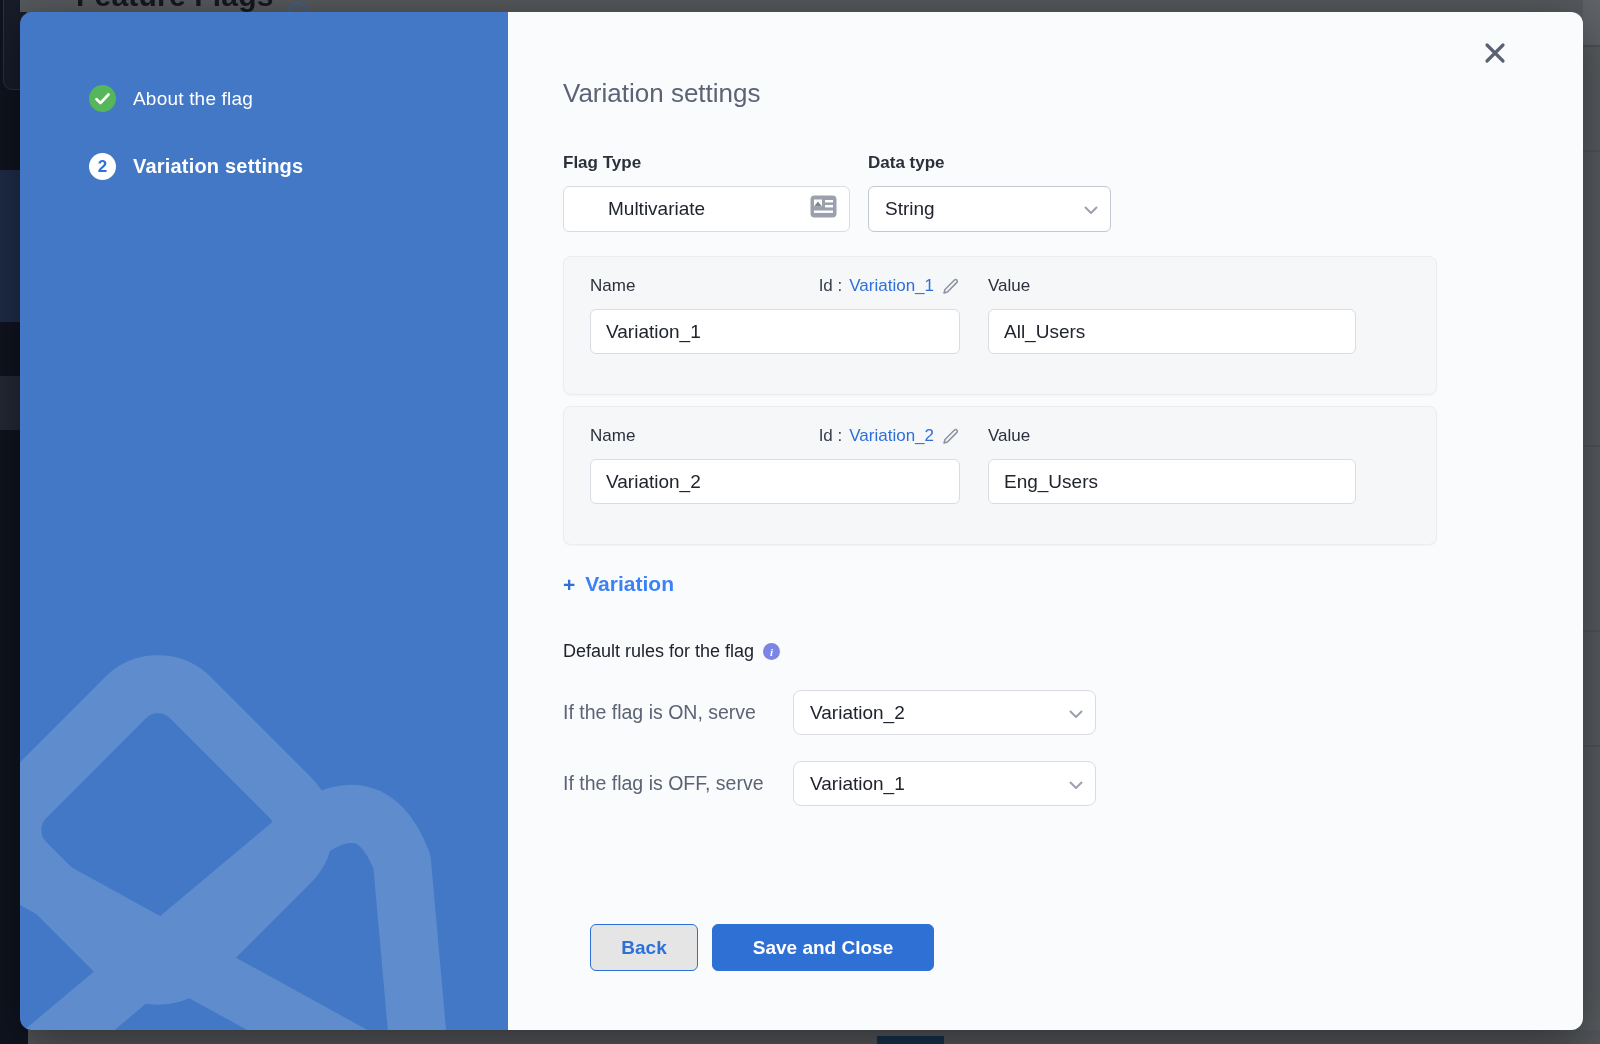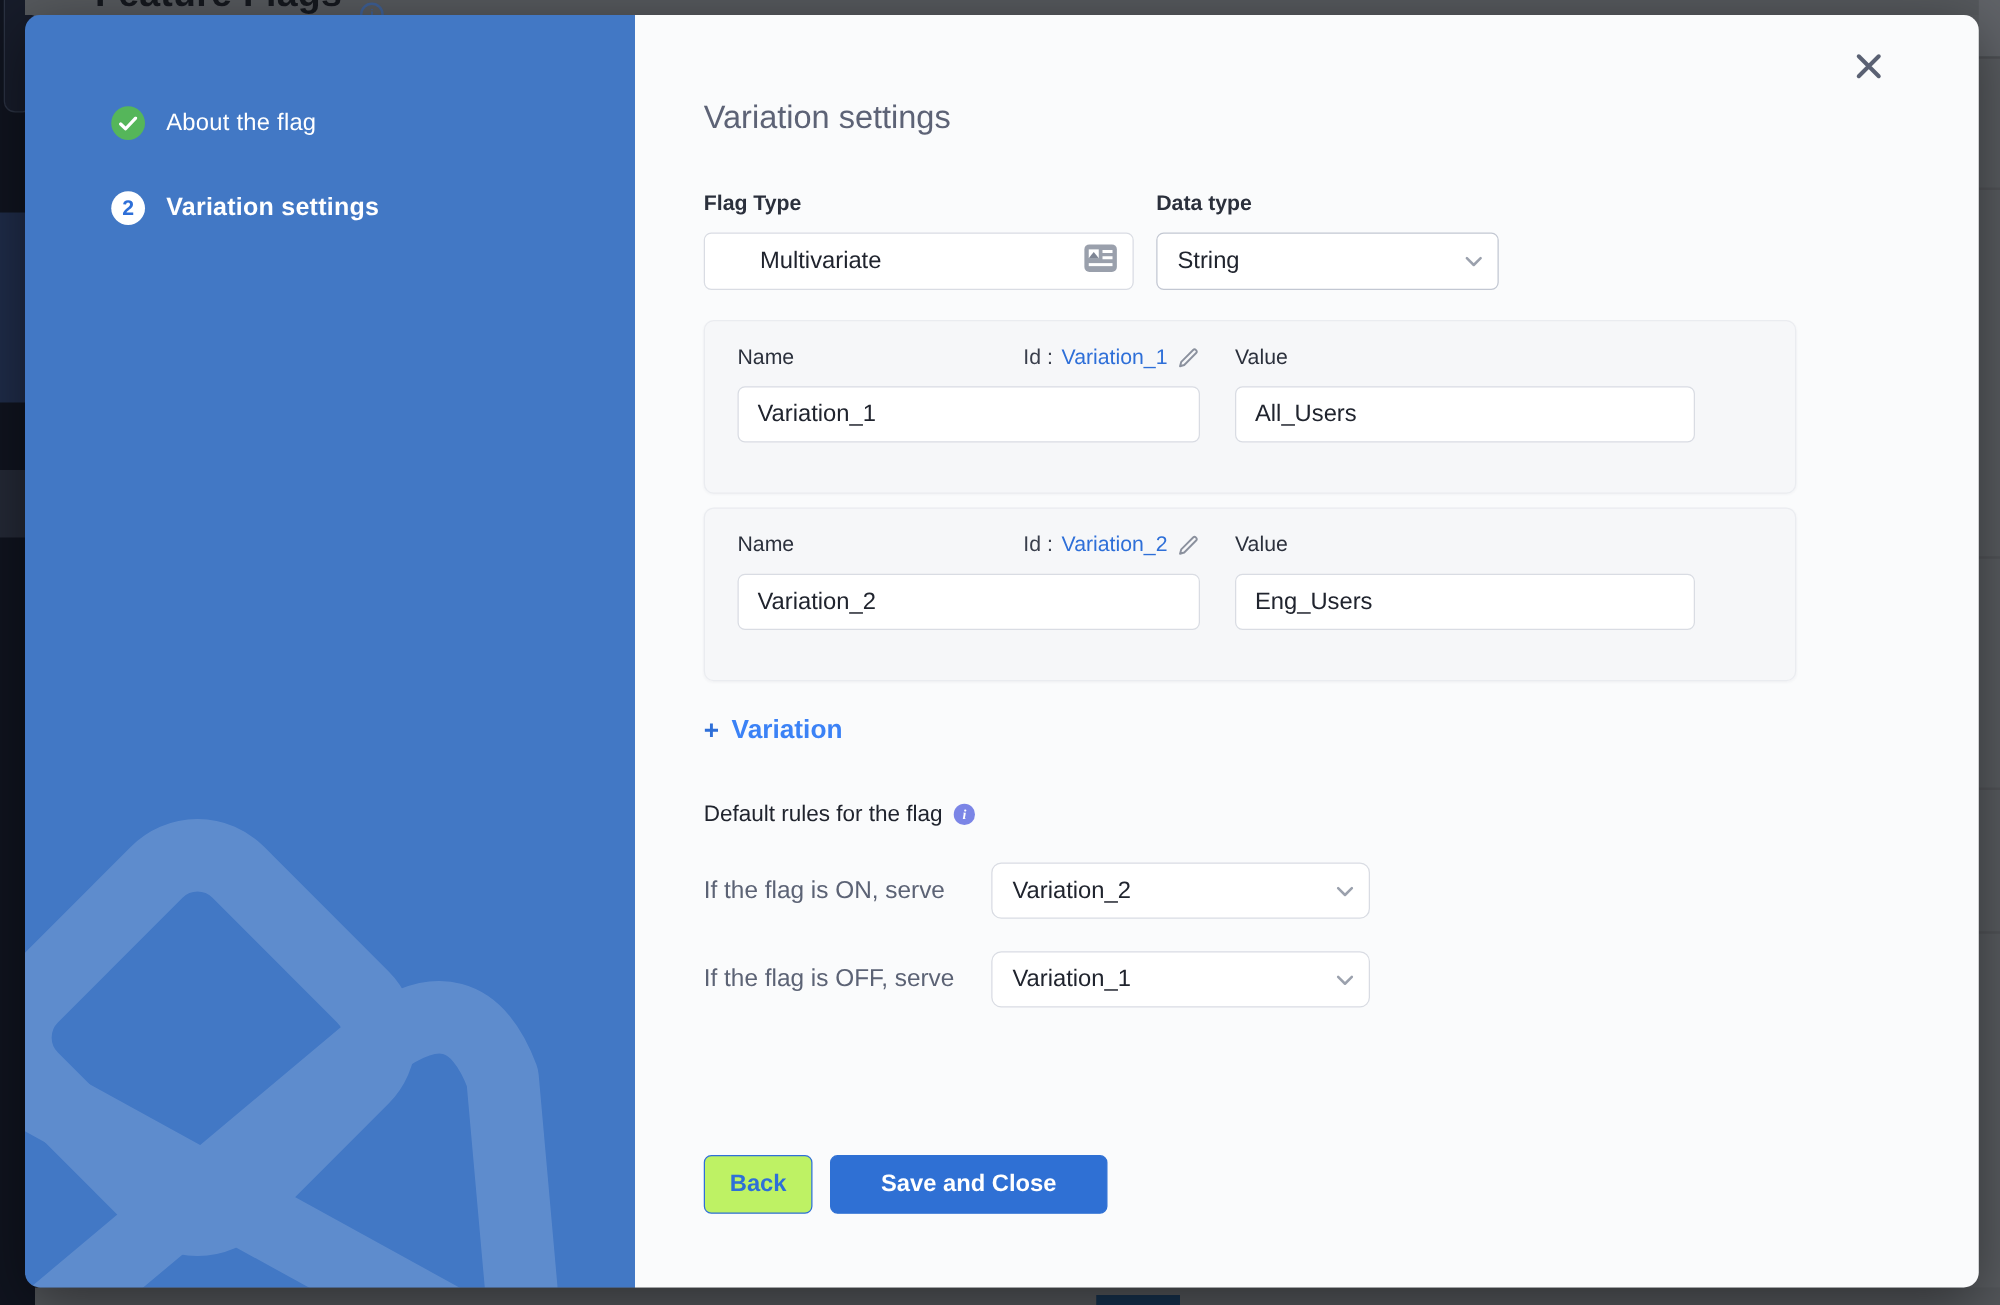--- a/index.html
+++ b/index.html
@@ -50,23 +50,23 @@
   .close-btn{position:absolute;top:28px;right:74px;width:28px;height:28px;border:0;background:none;padding:0;cursor:pointer;color:#5a6173;}
   .dialog-title{font-size:26px;color:#5d6376;font-weight:400;margin:0 0 44px 0;}
 
   .field-row{display:flex;gap:18px;}
   .field-label{font-size:17px;font-weight:700;color:#2b303c;margin-bottom:13px;}
   .text-box{
     display:flex;align-items:center;justify-content:space-between;box-sizing:border-box;
     height:46px;background:#fff;border:1px solid #d9dce3;border-radius:6px;
     padding:0 12px 0 16px;font-size:19px;color:#20242e;
   }
-  .flag-type-box{width:344px;padding-left:44px;}
+  .flag-type-box{width:287px;padding-left:44px;}
   .select-box{cursor:pointer;}
-  .data-type-box{width:274px;border-color:#c2c7d2;}
+  .data-type-box{width:243px;border-color:#c2c7d2;}
   .chev{flex:0 0 auto;margin-left:8px;}
 
   .var-card{
     width:874px;box-sizing:border-box;background:#f6f7f9;border:1px solid #eaecf0;border-radius:8px;
     padding:19px 24px 40px 26px;margin-top:24px;box-shadow:0 1px 2px rgba(20,30,60,.03);
   }
   .var-card + .var-card{margin-top:11px;}
   .var-grid{display:flex;gap:28px;}
   .var-col1{width:370px;flex:0 0 370px;}
   .var-col2{width:368px;flex:0 0 368px;}
@@ -91,21 +91,21 @@
     display:flex;align-items:center;justify-content:center;font-family:"Liberation Serif",serif;font-style:italic;}
 
   .rule-row{display:flex;align-items:flex-start;margin-top:28px;}
   .rule-row + .rule-row{margin-top:26px;}
   .rule-label{width:230px;flex:0 0 230px;font-size:19.5px;color:#5c6375;line-height:27px;padding-top:9px;}
   .rule-select{width:303px;height:45px;border-radius:8px;}
 
   .btn-row{display:flex;gap:14px;margin-top:118px;}
   .btn{height:47px;border-radius:6px;font-size:19px;font-weight:bold;cursor:pointer;
     font-family:"Liberation Sans",sans-serif;display:flex;align-items:center;justify-content:center;}
-  .btn-back{width:87px;background:#bef264;border:1.5px solid #2e6fd8;color:#2e6fd8;}
+  .btn-back{width:108px;background:#e5e5e5;border:1.5px solid #2e6fd8;color:#2e6fd8;margin-left:27px;}
   .btn-save{width:222px;background:#2f70d4;border:1px solid #2f70d4;color:#ffffff;}
 </style>
 </head>
 <body>
 
 <div class="bd-left">
   <div class="bd-left-card"></div>
   <div class="bd-left-active"></div>
   <div class="bd-left-item2"></div>
 </div>

